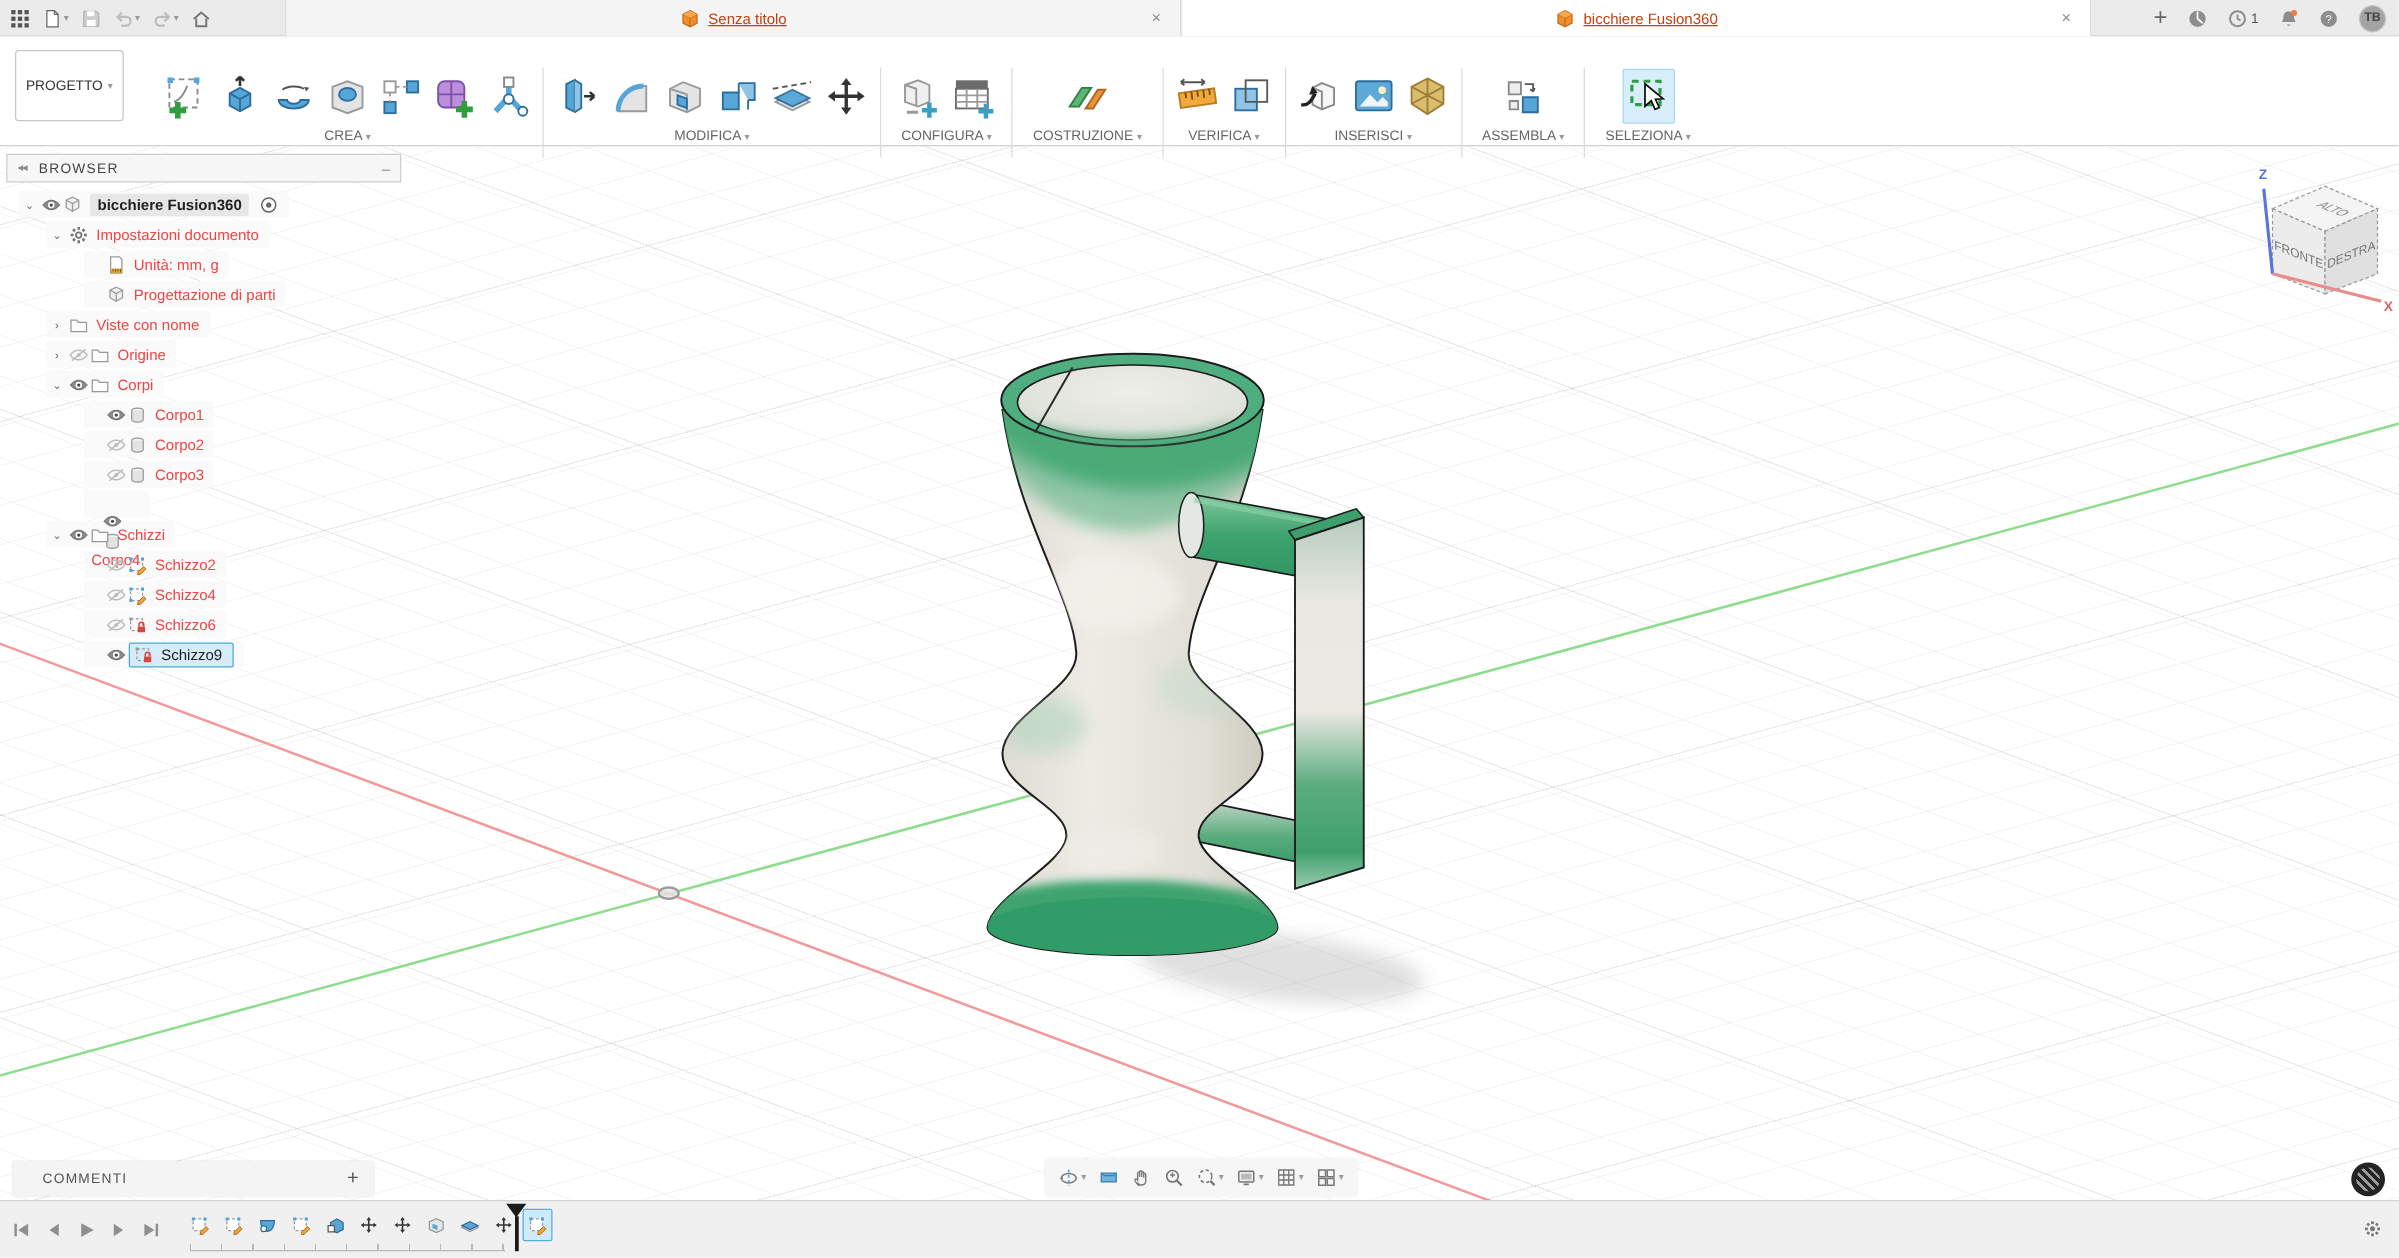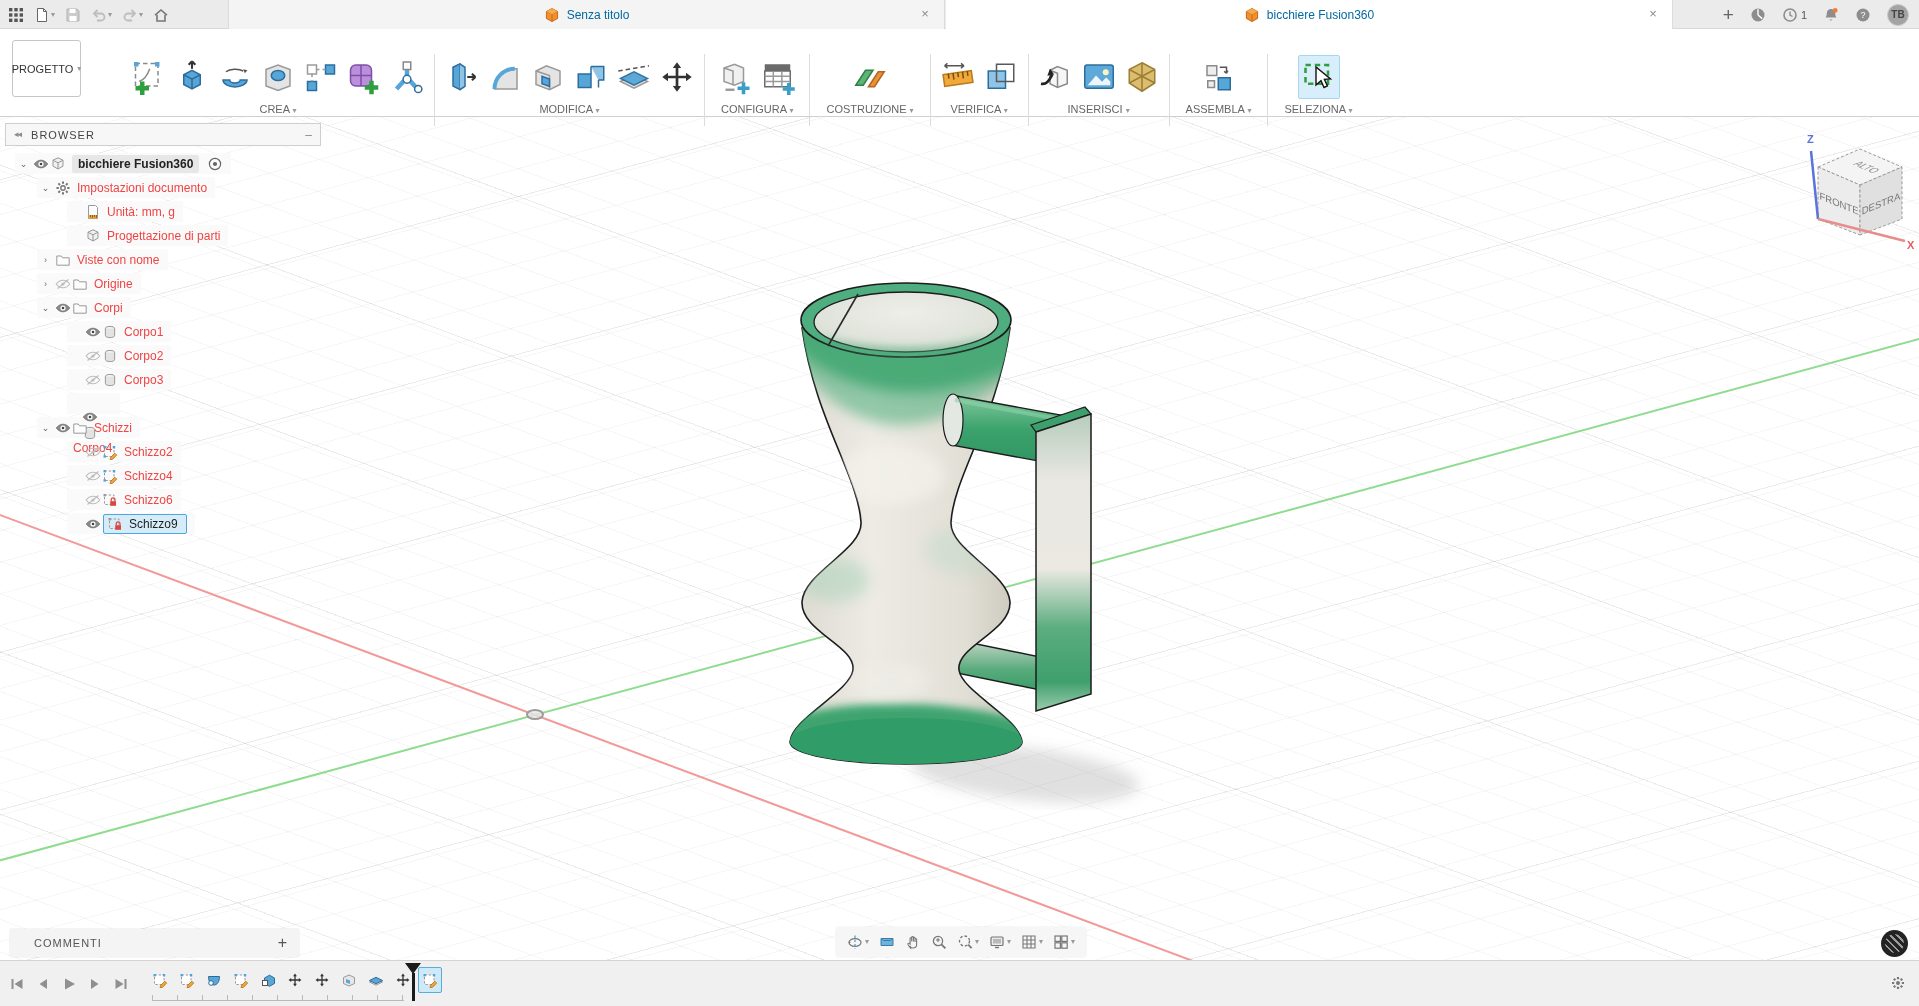--- a/index.html
+++ b/index.html
@@ -8,32 +8,32 @@
 
   
   #topbar { position:absolute; left:0; top:0; width:1919px; height:29px;
     background:#ebebeb; border-bottom:1px solid #d8d8d8; z-index:40; }
   #tb-left { position:absolute; left:8px; top:0; height:29px; display:flex; align-items:center; gap:10px; }
   .tbi { display:flex; align-items:center; gap:1px; cursor:default; }
   .caret { font-size:8px; color:#9a9a9a; line-height:1; }
   .doc-tab { position:absolute; top:0; height:29px; display:flex; align-items:center; justify-content:center; }
   #tab1 { left:228px; width:717px; background:#f4f4f4; border-left:1px solid #dcdcdc; border-right:1px solid #dcdcdc; }
   #tab2 { left:946px; width:727px; background:#ffffff; border-right:1px solid #dcdcdc; }
-  .doc-tab .tab-label { font-size:12px; color:#0369a1; margin-left:7px; }
+  .doc-tab .tab-label { font-size:12px; color:#c2410c; margin-left:7px;text-decoration:underline; }
   .tab-close { position:absolute; right:12px; top:7px; width:14px; height:14px; color:#8a8a8a;
     font-size:13px; line-height:14px; text-align:center; cursor:pointer; }
   #tb-right { position:absolute; right:10px; top:0; height:29px; display:flex; align-items:center; gap:16px; }
   #avatar { width:22px; height:22px; border-radius:50%; background:#a3a3a3; border:1px solid #c9c9c9;
     font-size:10px; font-weight:bold; color:#444; display:flex; align-items:center; justify-content:center; }
   .jobnum { font-size:11px; color:#555; margin-left:2px; }
 
   
   #ribbon { position:absolute; left:0; top:29px; width:1919px; height:88px; background:#fff;
     border-bottom:1px solid #d0d0d0; z-index:39; }
-  #project-btn { position:absolute; left:12px; top:11px; width:69px; height:57px; background:#fff;
+  #project-btn { position:absolute; left:12px; top:11px; width:87px; height:57px; background:#fff;
     border:1px solid #c6c6c6; border-radius:3px; display:flex; align-items:center; justify-content:center;
     font-size:11px; color:#333; gap:4px; cursor:pointer; }
   #env-tabs { position:absolute; left:137px; top:3px; display:flex; gap:38px; height:22px; align-items:flex-end; }
   .env-tab { font-size:11px; color:#555; letter-spacing:.4px; padding-bottom:3px; cursor:pointer; }
   .env-tab.active { color:#111; border-bottom:3px solid #262626; font-weight:bold; }
   #ribbon-groups { position:absolute; left:128px; top:25px; display:flex; align-items:flex-start; }
   .rgroup { display:flex; flex-direction:column; align-items:center; }
   .rg-icons { display:flex; align-items:center; height:46px; gap:1px; }
   .rg-label { font-size:11px; color:#666; margin-top:3px; cursor:pointer; white-space:nowrap; padding:0 10px; }
   .rg-label .caret { font-size:8px; color:#999; }

